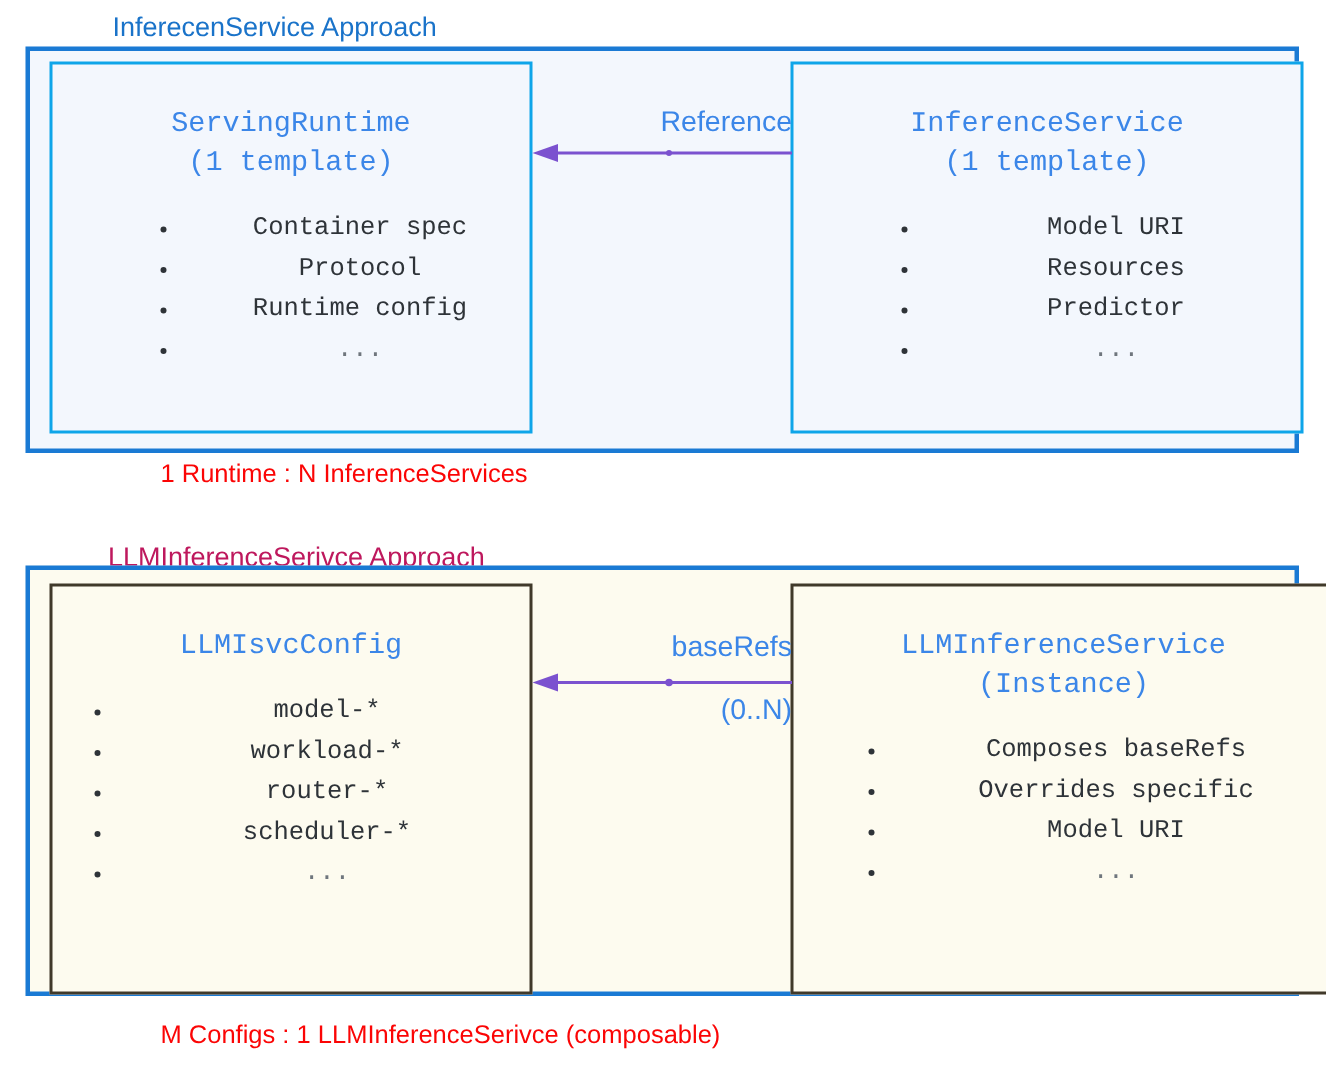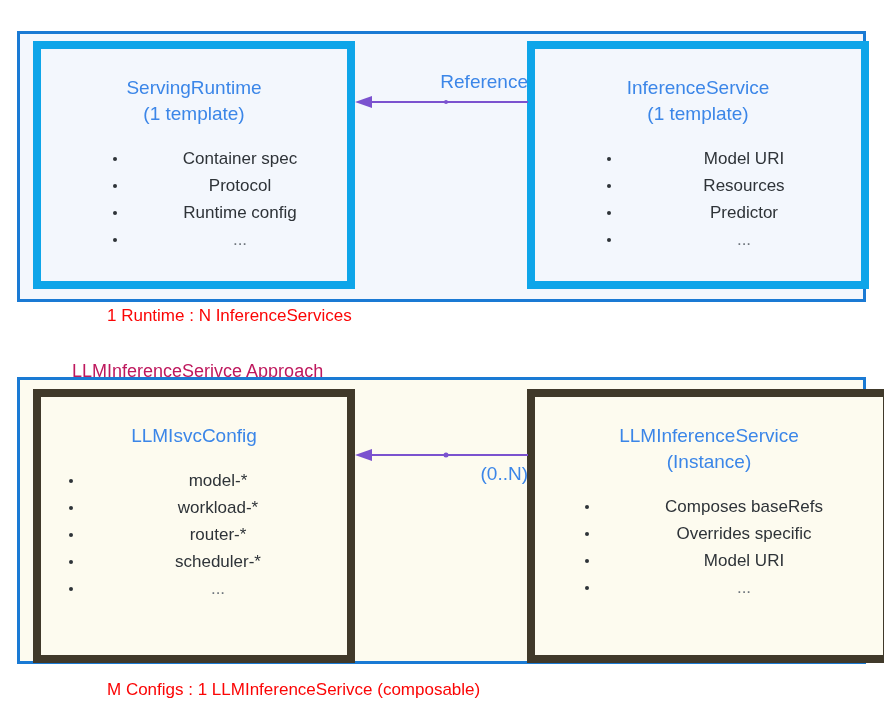--- a/index.html
+++ b/index.html
@@ -59,21 +59,22 @@
     top: 377px;
     width: 849px;
     height: 287px;
     background: #fdfbef;
   }
 
   
   .card {
     position: absolute;
     box-sizing: border-box;
-    border: 8px solid #0ea5e9;
+    border: 2px solid #0ea5e9;
+    font-family: Liberation Mono, monospace;
   }
   .card.tl { left: 33px; top: 41px;  width: 322px; height: 248px; background: #f3f7fd; }
   .card.tr { left: 527px; top: 41px; width: 342px; height: 248px; background: #f3f7fd; }
   .card.bl { left: 33px; top: 389px;  width: 322px; height: 274px; background: #fdfbef; border-color: #40392a; }
   .card.br { left: 527px; top: 389px; width: 364px; height: 274px; background: #fdfbef; border-color: #40392a; }
 
   .card-title {
     text-align: center;
     color: #3b86e8;
     font-size: 19px;
@@ -155,20 +156,21 @@
     white-space: nowrap;
   }
   .caption.top    { left: 107px; top: 305px; }
   .caption.bottom { left: 107px; top: 679px; }
 </style>
 </head>
 <body>
 
 <div class="diagram">
 
+  <div class="section-title top">InferecenService Approach</div>
 
   <div class="panel top"></div>
 
   <div class="card tl">
     <div class="card-title">ServingRuntime</div>
     <div class="card-subtitle">(1 template)</div>
     <ul class="bullets">
       <li>Container spec</li>
       <li>Protocol</li>
       <li>Runtime config</li>
@@ -218,20 +220,21 @@
     <div class="card-subtitle">(Instance)</div>
     <ul class="bullets">
       <li>Composes baseRefs</li>
       <li>Overrides specific</li>
       <li>Model URI</li>
       <li class="ellipsis">...</li>
     </ul>
   </div>
 
   <div class="arrow-wrap bottom">
+    <div class="arrow-label above">baseRefs</div>
     <svg class="arrow-svg" viewBox="0 0 174 14">
       <line x1="16" y1="7" x2="174" y2="7" stroke="#7b52cf" stroke-width="2"></line>
       <polygon points="1,7 18,1 18,13" fill="#7b52cf"></polygon>
       <circle cx="92" cy="7" r="2.5" fill="#7b52cf"></circle>
     </svg>
     <div class="arrow-label below">(0..N)</div>
   </div>
 
   <div class="caption bottom">M Configs : 1 LLMInferenceSerivce (composable)</div>
 

